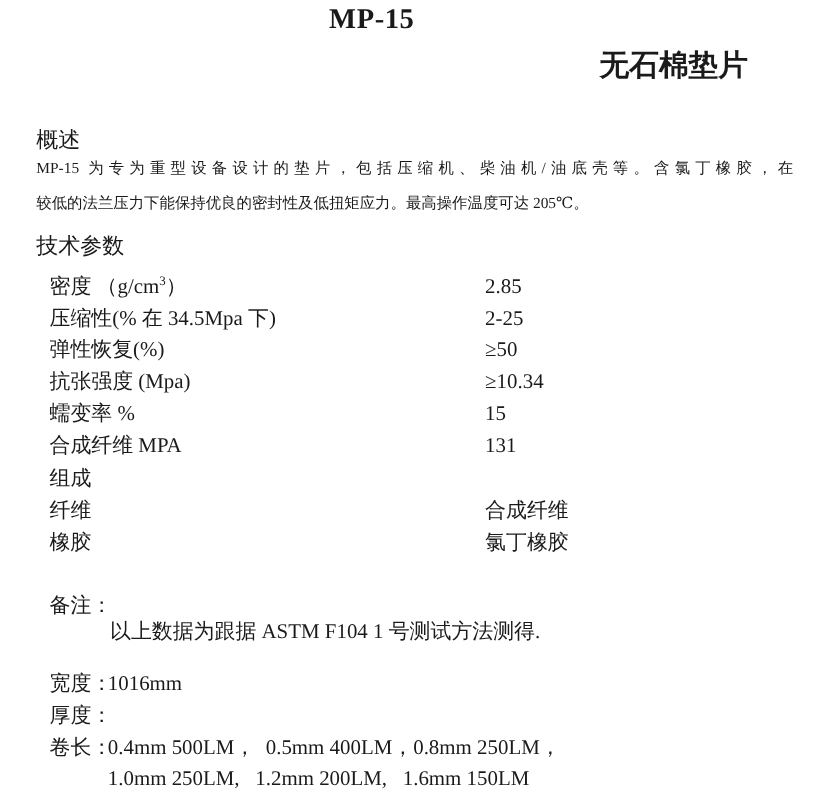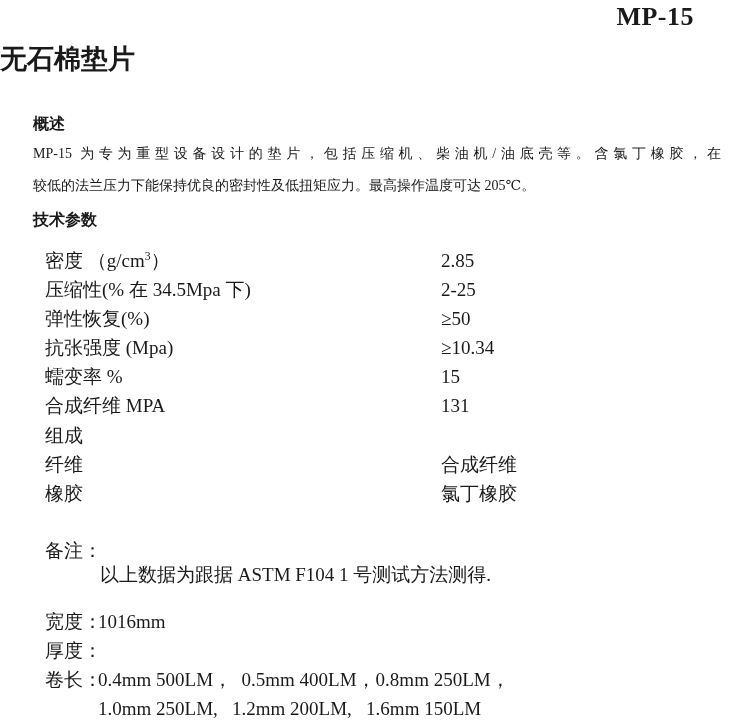--- a/index.html
+++ b/index.html
@@ -13,36 +13,35 @@
     height: 726px;
     background: #ffffff;
     color: #1a1a1a;
     font-family: "Liberation Serif", "DejaVu Serif", serif;
     font-size: 19px;
     overflow: hidden;
   }
   .abs { position: absolute; }
   .title-model {
     top: 2px; left: 0; width: 676px;
-    text-align: right;
+    text-align: center;
     font-size: 26px;
     font-weight: 700;
     letter-spacing: 0.5px;
-    margin-left: 18px;
   }
   .title-product {
     top: 41px; left: 0; width: 680px;
-    text-align: left;
+    text-align: right;
     font-size: 27px;
     font-weight: 700;
   }
   .heading {
     left: 33px;
-    font-size: 16px;
-    font-weight: 700;
+    font-size: 20px;
+    font-weight: 400;
   }
   .para-line {
     left: 33px;
     right: 31px;
     font-size: 14px;
     line-height: 26px;
     white-space: pre-wrap;
   }
   .jlast {
     text-align: justify;

